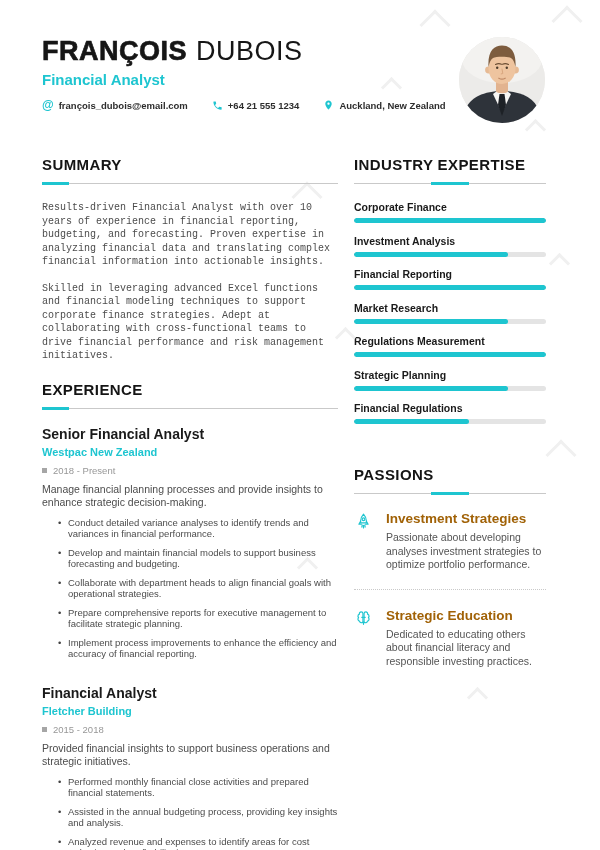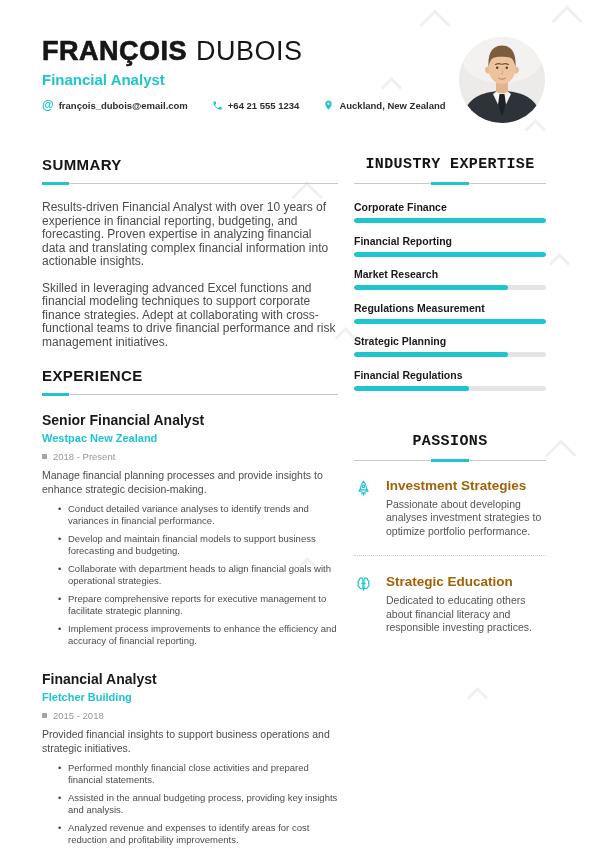--- a/index.html
+++ b/index.html
@@ -27,28 +27,28 @@
   .cicon svg{ display:block; }
   .avatar{ position:absolute; top:37px; left:459px; width:86px; height:86px;
            border-radius:50%; overflow:hidden; background:#ecebe9; }
 
   
   .cols{ display:flex; align-items:flex-start; padding-left:42px; margin-top:30px; }
   .col-l{ width:296px; flex:none; }
   .col-r{ width:192px; flex:none; margin-left:16px; }
 
   h2.sec{ margin:0; font-size:15px; font-weight:bold; letter-spacing:.4px; color:#141414; }
-  .col-r h2.sec{ text-align:center;font-family:Liberation Mono, monospace; }
+  .col-r h2.sec{ text-align:left; }
   .rule{ position:relative; height:3px; margin:9px 0 16px; }
   .rule .line{ position:absolute; left:0; right:0; top:1px; height:1px; background:#c9c9c9; }
   .rule .seg{ position:absolute; left:0; top:0; width:27px; height:3px; background:var(--accent); }
   .col-r .rule .seg{ left:50%; margin-left:-19px; width:38px; }
 
   
-  .summary p{ margin:0 0 13px; font-size:12px; line-height:13.5px; color:#4c4c4c; }
+  .summary p{ margin:0 0 13px; font-size:10px; line-height:13.5px; color:#4c4c4c;font-family:Liberation Mono, monospace; }
 
   
   .experience{ margin-top:18px; }
   .job{ margin-bottom:25px; }
   .job h3{ margin:0; font-size:14px; color:#1a1a1a; }
   .company{ margin-top:4px; font-size:11px; font-weight:bold; color:var(--accent); }
   .dates{ margin-top:7px; display:flex; align-items:center; gap:6px; font-size:9.5px; color:#979797; }
   .sq{ width:5px; height:5px; background:#a6a6a6; flex:none; }
   .jdesc{ margin-top:7px; font-size:10.5px; line-height:13.5px; color:#4c4c4c; }
   ul.bullets{ margin:7px 0 0; padding-left:26px; list-style:none; }
@@ -209,20 +209,26 @@
             <span class="seg"></span>
           </div>
 
         <div class="skill">
           <div class="skill-label">Corporate Finance</div>
           <div class="skill-track">
               <div class="skill-fill" style="width: 100%;"></div>
             </div>
         </div>
         <div class="skill">
+          <div class="skill-label">Investment Analysis</div>
+          <div class="skill-track">
+              <div class="skill-fill" style="width: 80%;"></div>
+            </div>
+        </div>
+        <div class="skill">
           <div class="skill-label">Financial Reporting</div>
           <div class="skill-track">
               <div class="skill-fill" style="width: 100%;"></div>
             </div>
         </div>
         <div class="skill">
           <div class="skill-label">Market Research</div>
           <div class="skill-track">
               <div class="skill-fill" style="width: 80%;"></div>
             </div>

